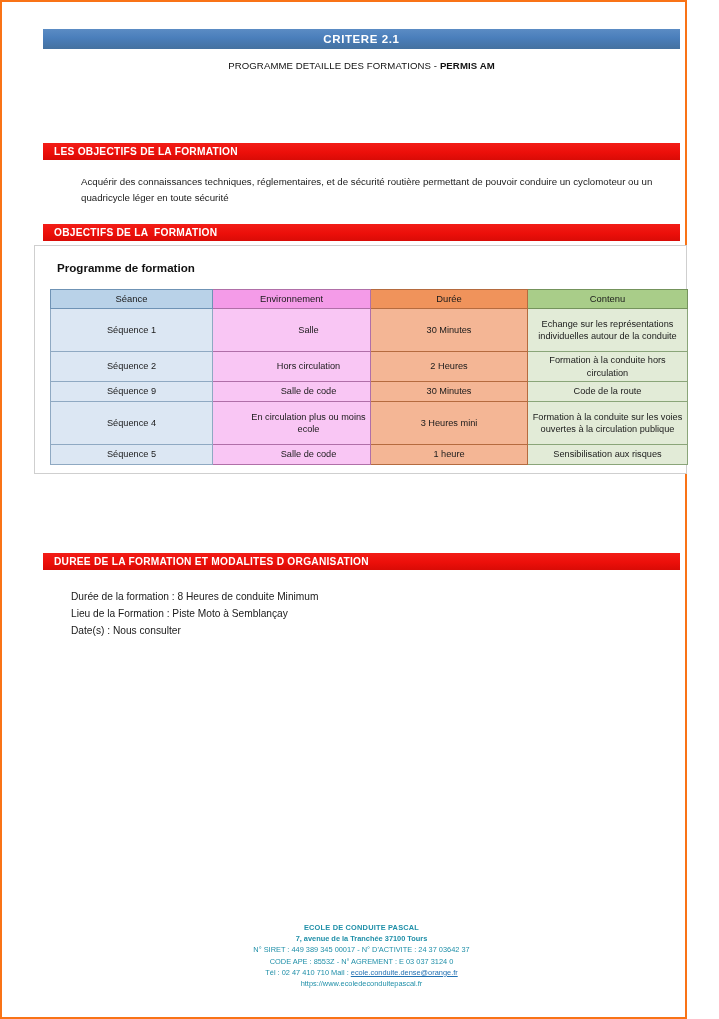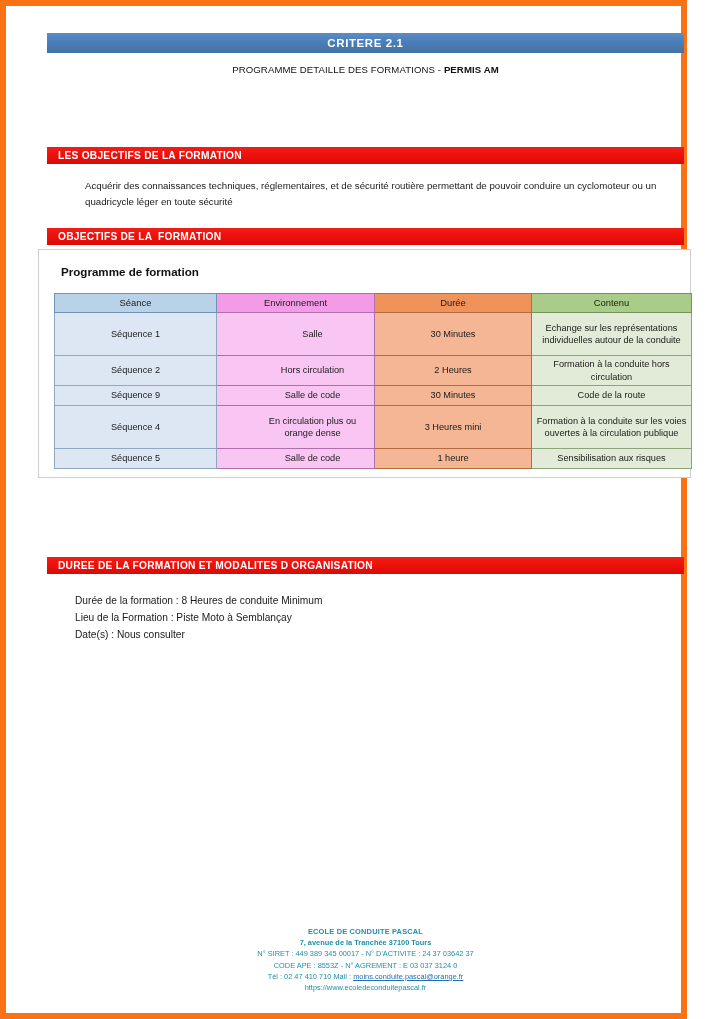--- a/index.html
+++ b/index.html
@@ -15,21 +15,21 @@
     color: #1a1a1a;
     overflow: hidden;
   }
 
   
   .page {
     position: absolute;
     left: 0; top: 0;
     width: 687px; height: 1019px;
     box-sizing: border-box;
-    border: 6px solid #f97316;
+    border: 2px solid #f97316;
     background: #fff;
   }
 
   
   .criteria-banner {
     position: absolute;
     left: 41px; top: 27px;
     width: 637px; height: 20px;
     background: linear-gradient(to bottom, #5b8cc4 0%, #4a7ebb 45%, #44719f 100%);
     color: #ffffff;
@@ -237,21 +237,21 @@
         <td class="b-conten">Formation à la conduite hors circulation</td>
       </tr>
       <tr class="row-h3">
         <td class="b-seance">Séquence 9</td>
         <td class="b-env">Salle de code</td>
         <td class="b-duree">30 Minutes</td>
         <td class="b-conten">Code de la route</td>
       </tr>
       <tr class="row-h4">
         <td class="b-seance">Séquence 4</td>
-        <td class="b-env">En circulation plus ou orange dense</td>
+        <td class="b-env">En circulation plus ou moins ecole</td>
         <td class="b-duree">3 Heures mini</td>
         <td class="b-conten">Formation à la conduite sur les voies ouvertes à la circulation publique</td>
       </tr>
       <tr class="row-h5">
         <td class="b-seance">Séquence 5</td>
         <td class="b-env">Salle de code</td>
         <td class="b-duree">1 heure</td>
         <td class="b-conten">Sensibilisation aux risques</td>
       </tr>
     </tbody>
@@ -266,18 +266,18 @@
     <div>Lieu de la Formation : Piste Moto à Semblançay</div>
     <div>Date(s) : Nous consulter</div>
   </div>
 
   <div class="footer">
     <div class="f-line f-name">ECOLE DE CONDUITE PASCAL</div>
     <div class="f-line">7, avenue de la Tranchée 37100 Tours</div>
     <div class="f-line f-plain">N° SIRET : 449 389 345 00017 - N° D'ACTIVITE :  24 37 03642  37</div>
     <div class="f-line f-plain">CODE APE : 8553Z - N° AGREMENT : E 03 037 3124 0</div>
     <div class="f-line f-plain">
-      <span>Tél : 02 47 410 710 Mail : </span><a class="f-mail" href="#">moins.conduite.pascal@orange.fr</a>
+      <span>Tél : 02 47 410 710 Mail : </span><a class="f-mail" href="#">ecole.conduite.dense@orange.fr</a>
     </div>
     <div class="f-line f-plain">https://www.ecoledeconduitepascal.fr</div>
   </div>
 
 </div>
 
 </body></html>

